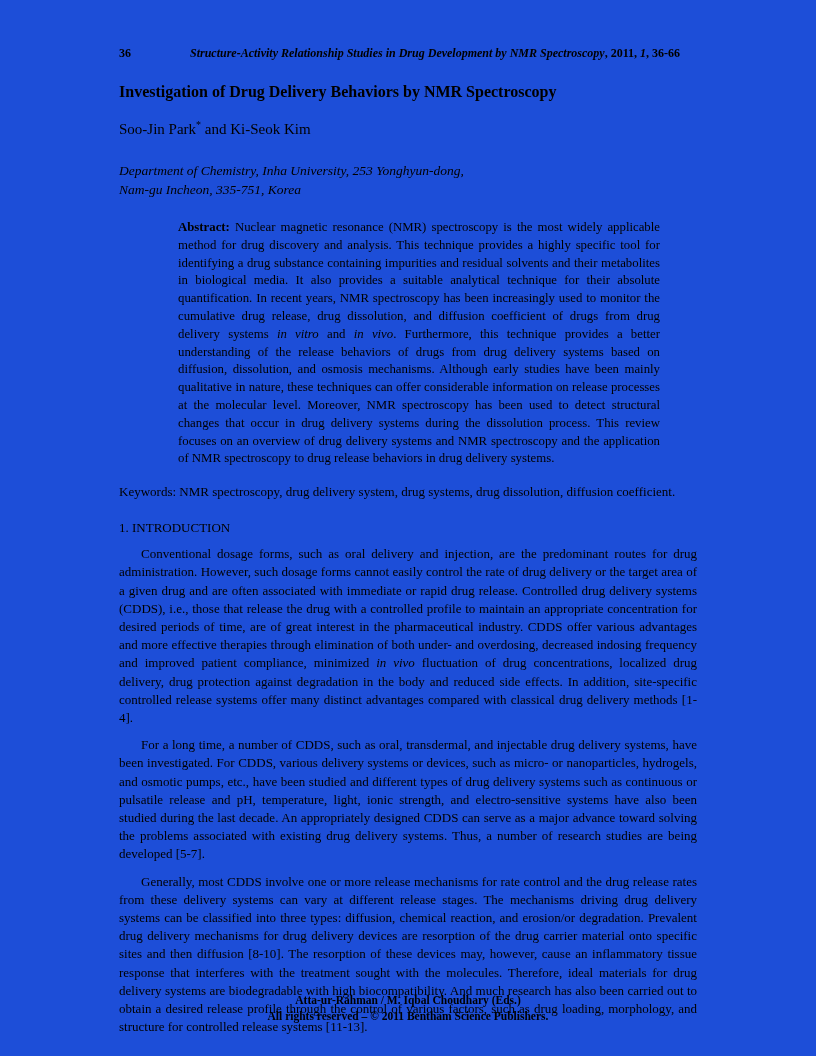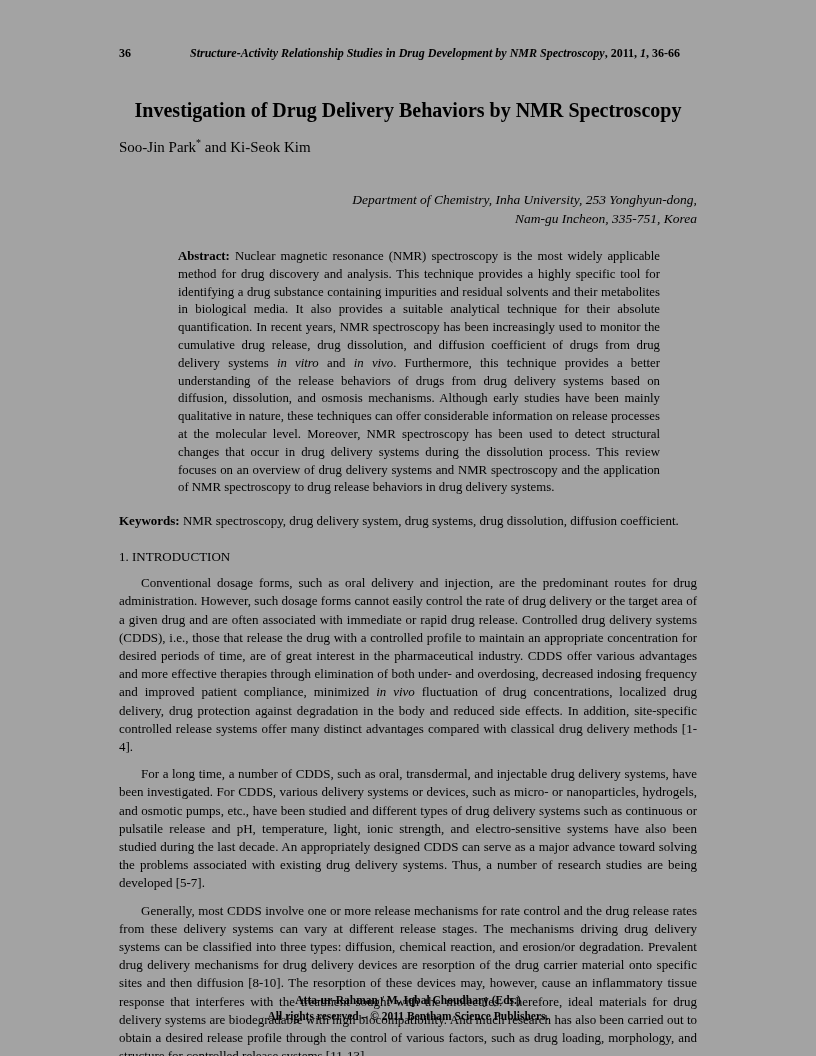--- a/index.html
+++ b/index.html
@@ -1,55 +1,55 @@
 <!DOCTYPE html>
 <html><head>
 <meta charset="utf-8">
 <style>
   html,body { margin:0; padding:0; background:#888; }
   .page {
     position:relative;
     width:816px; height:1056px;
     margin:0 auto;
-    background:#a3a3a3;
+    background:#1d4ed8;
     font-family:"Liberation Serif", "DejaVu Serif", serif;
     color:#000;
     overflow:hidden;
   }
   .content {
     position:absolute;
     left:119px; top:0;
     width:578px;
   }
   .header {
     padding-top:46px;
     display:flex;
     align-items:baseline;
     font-size:12px;
   }
   .header .pagenum { font-weight:bold; width:71px; flex:0 0 71px; }
   .header .journal { font-weight:bold; }
   .title {
-    margin-top:36px;
-    font-size:20px;
+    margin-top:18px;
+    font-size:16px;
     font-weight:bold;
-    text-align:center;
+    text-align:left;
     line-height:26px;
   }
   .authors {
     margin-top:14px;
     font-size:15px;
     text-align:left;
   }
   .authors sup { font-size:10px; }
   .affiliation {
-    margin-top:34px;
+    margin-top:23px;
     font-size:13.5px;
     font-style:italic;
-    text-align:right;
+    text-align:left;
     line-height:19px;
   }
   .abstract {
     margin:20px 34px 0 59px;
     width:482px;
     font-size:12.8px;
     line-height:17.8px;
     text-align:justify;
   }
   .keywords {
@@ -105,21 +105,21 @@
 
     <div class="authors"><span>Soo-Jin Park</span><sup>*</sup><span> and Ki-Seok Kim</span></div>
 
     <div class="affiliation">
       <div>Department of Chemistry, Inha University, 253 Yonghyun-dong,</div>
       <div>Nam-gu Incheon, 335-751, Korea</div>
     </div>
 
     <div class="abstract"><span style="font-weight: bold;">Abstract:</span><span> Nuclear magnetic resonance (NMR) spectroscopy is the most widely applicable method for drug discovery and analysis. This technique provides a highly specific tool for identifying a drug substance containing impurities and residual solvents and their metabolites in biological media. It also provides a suitable analytical technique for their absolute quantification. In recent years, NMR spectroscopy has been increasingly used to monitor the cumulative drug release, drug dissolution, and diffusion coefficient of drugs from drug delivery systems </span><span style="font-style: italic;">in vitro</span><span> and </span><span style="font-style: italic;">in vivo</span><span>. Furthermore, this technique provides a better understanding of the release behaviors of drugs from drug delivery systems based on diffusion, dissolution, and osmosis mechanisms. Although early studies have been mainly qualitative in nature, these techniques can offer considerable information on release processes at the molecular level. Moreover, NMR spectroscopy has been used to detect structural changes that occur in drug delivery systems during the dissolution process. This review focuses on an overview of drug delivery systems and NMR spectroscopy and the application of NMR spectroscopy to drug release behaviors in drug delivery systems.</span></div>
 
-    <div class="keywords"><span style="font-weight: bold;">Keywords:</span><span> NMR spectroscopy, drug delivery system, drug systems, drug dissolution, diffusion coefficient.</span></div>
+    <div class="keywords"><span style="font-weight: normal;">Keywords:</span><span> NMR spectroscopy, drug delivery system, drug systems, drug dissolution, diffusion coefficient.</span></div>
 
     <div class="section-heading">1. INTRODUCTION</div>
 
     <p class="body-para"><span>Conventional dosage forms, such as oral delivery and injection, are the predominant routes for drug administration. However, such dosage forms cannot easily control the rate of drug delivery or the target area of a given drug and are often associated with immediate or rapid drug release. Controlled drug delivery systems (CDDS), i.e., those that release the drug with a controlled profile to maintain an appropriate concentration for desired periods of time, are of great interest in the pharmaceutical industry. CDDS offer various advantages and more effective therapies through elimination of both under- and overdosing, decreased indosing frequency and improved patient compliance, minimized </span><span style="font-style: italic;">in vivo</span><span> fluctuation of drug concentrations, localized drug delivery, drug protection against degradation in the body and reduced side effects. In addition, site-specific controlled release systems offer many distinct advantages compared with classical drug delivery methods [1-4].</span></p>
     <p class="body-para"><span>For a long time, a number of CDDS, such as oral, transdermal, and injectable drug delivery systems, have been investigated. For CDDS, various delivery systems or devices, such as micro- or nanoparticles, hydrogels, and osmotic pumps, etc., have been studied and different types of drug delivery systems such as continuous or pulsatile release and pH, temperature, light, ionic strength, and electro-sensitive systems have also been studied during the last decade. An appropriately designed CDDS can serve as a major advance toward solving the problems associated with existing drug delivery systems. Thus, a number of research studies are being developed [5-7].</span></p>
     <p class="body-para"><span>Generally, most CDDS involve one or more release mechanisms for rate control and the drug release rates from these delivery systems can vary at different release stages. The mechanisms driving drug delivery systems can be classified into three types: diffusion, chemical reaction, and erosion/or degradation. Prevalent drug delivery mechanisms for drug delivery devices are resorption of the drug carrier material onto specific sites and then diffusion [8-10]. The resorption of these devices may, however, cause an inflammatory tissue response that interferes with the treatment sought with the molecules. Therefore, ideal materials for drug delivery systems are biodegradable with high biocompatibility. And much research has also been carried out to obtain a desired release profile through the control of various factors, such as drug loading, morphology, and structure for controlled release systems [11-13].</span></p>
 
   </div>
 
 

